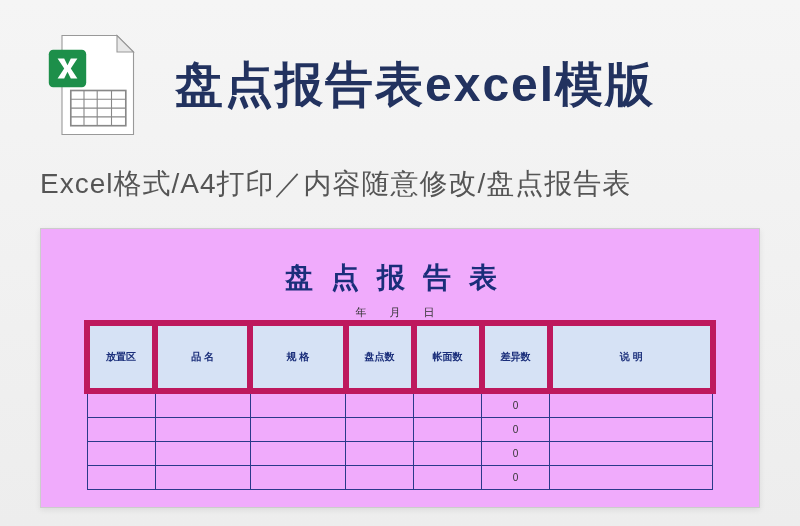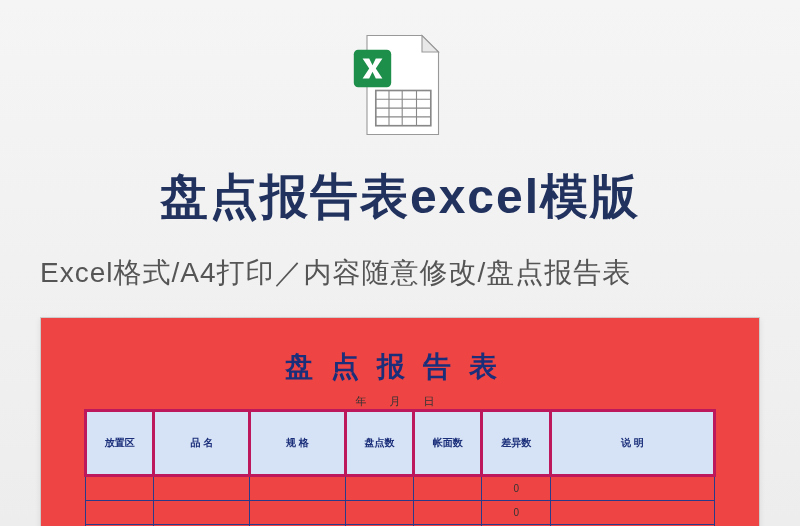--- a/index.html
+++ b/index.html
@@ -9,21 +9,20 @@
       background: linear-gradient(to bottom, #f5f5f5 0%, #ededed 100%);
       font-family: "Microsoft YaHei", "SimHei", sans-serif;
       overflow: hidden;
       position: relative;
     }
     .header {
       display: flex;
       align-items: center;
       padding: 30px 40px 10px 40px;
       gap: 25px;
-      flex-direction: column;
     }
     .excel-icon {
       width: 110px;
       height: 110px;
       position: relative;
       flex-shrink: 0;
     }
     .excel-icon svg { width: 100%; height: 100%; }
     .title {
       font-size: 48px;
@@ -32,21 +31,21 @@
       letter-spacing: 2px;
     }
     .subtitle {
       padding: 15px 40px 25px 40px;
       font-size: 28px;
       color: #555;
       letter-spacing: 1px;
     }
     .preview-container {
       margin: 0 40px;
-      background: #ef4444;
+      background: #f0abfc;
       border: 1px solid #ccc;
       height: 280px;
       overflow: hidden;
       box-shadow: 0 2px 6px rgba(0,0,0,0.08);
     }
     .doc-title {
       text-align: center;
       font-size: 28px;
       font-weight: bold;
       color: #1a2e7a;
@@ -62,21 +61,21 @@
     .sheet-table {
       width: 88%;
       margin: 0 auto;
       border-collapse: collapse;
       font-size: 10px;
     }
     .sheet-table th {
       background: #d6e2f5;
       color: #1a2e7a;
       font-weight: bold;
-      border: 3px solid #be185d;
+      border: 6px solid #be185d;
       padding: 24px 4px;
       text-align: center;
     }
     .sheet-table td {
       border: 1px solid #2a3a8a;
       padding: 6px 4px;
       text-align: center;
       height: 18px;
       color: #333;
     }

